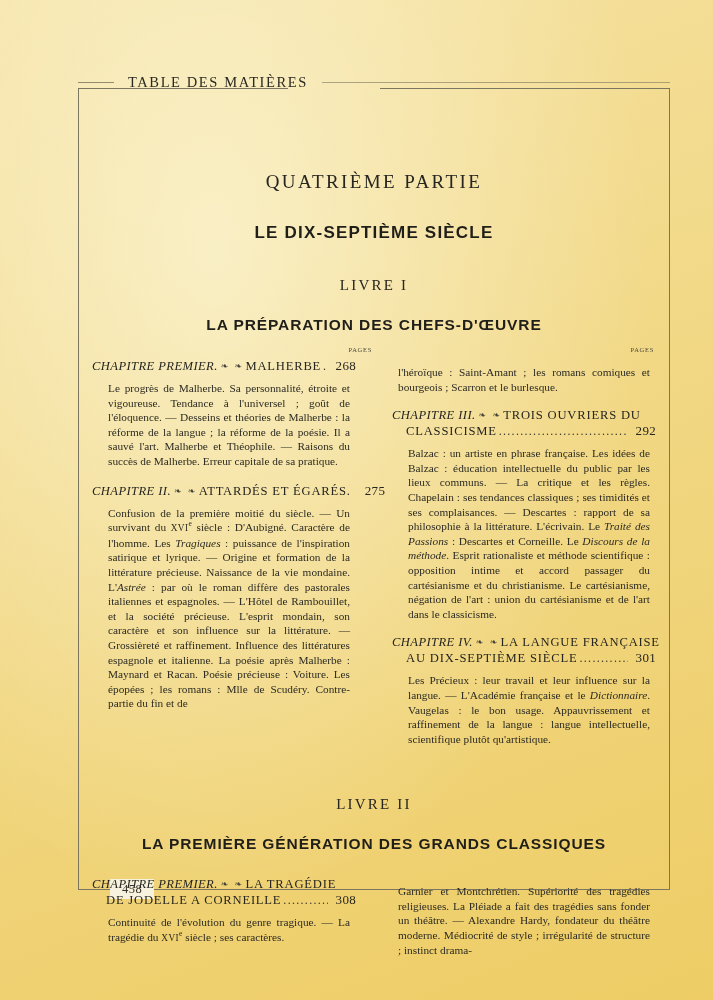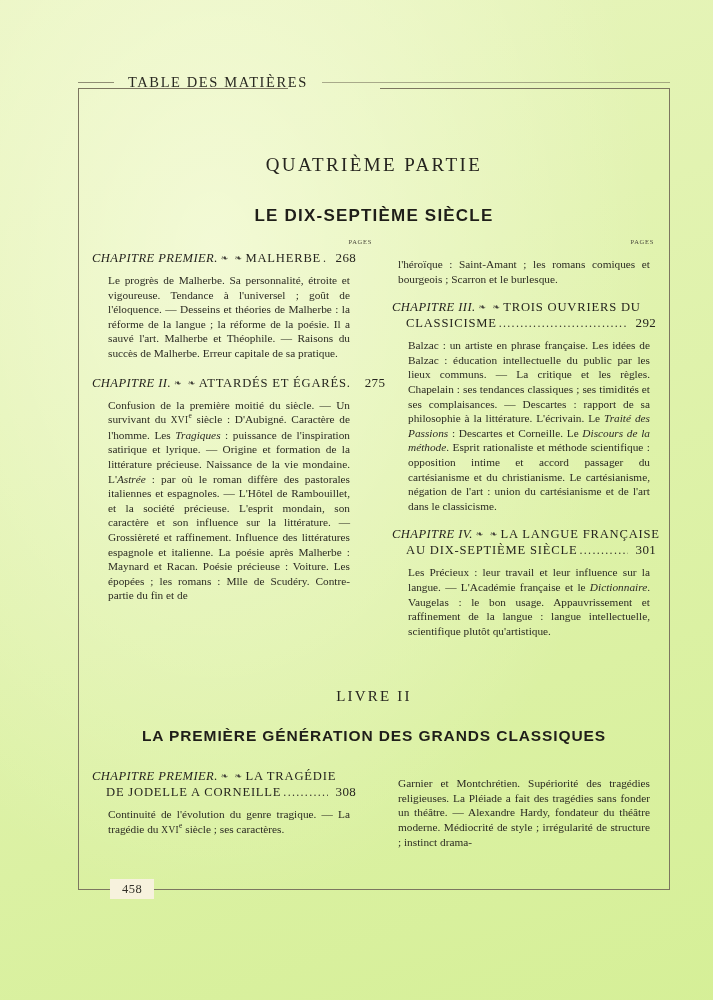--- a/index.html
+++ b/index.html
@@ -4,21 +4,21 @@
 <style>
   html, body {
     margin: 0;
     padding: 0;
     background: #ffffff;
   }
   .page {
     position: relative;
     width: 713px;
     height: 1000px;
-    background: #bef264;
+    background: #eab308;
     overflow: hidden;
     font-family: "Liberation Serif", "DejaVu Serif", serif;
     color: #2b2a24;
   }
   
   .paper-tint {
     position: absolute;
     inset: 0;
     background:
       radial-gradient(ellipse at 30% 25%, rgba(255,255,240,0.55), rgba(247,242,221,0) 62%),
@@ -93,21 +93,21 @@
     font-size: 12.5px;
     letter-spacing: .5px;
     color: #33322a;
     line-height: 20px;
   }
 
   
   .content {
     position: absolute;
     left: 78px;
-    top: 86px;
+    top: 103px;
     width: 592px;
     height: 802px;
   }
 
   
   .part-title {
     text-align: center;
     font-size: 19px;
     letter-spacing: 2.4px;
     margin-top: 68px;
@@ -244,20 +244,22 @@
   <div class="frame-top-left"></div>
   <div class="frame-top-right"></div>
   <div class="frame"></div>
   <div class="folio">458</div>
 
   <div class="content">
 
     <div class="part-title">QUATRIÈME PARTIE</div>
     <div class="part-subtitle">LE DIX-SEPTIÈME SIÈCLE</div>
 
+    <div class="livre">LIVRE I</div>
+    <div class="livre-subtitle">LA  PRÉPARATION  DES  CHEFS-D'ŒUVRE</div>
 
     <div class="columns">
 
       <div class="col col-left">
         <div class="pages-label">PAGES</div>
 
         <div class="entry">
           <div class="entry-line">
             <span class="chap-label">CHAPITRE PREMIER.</span>
             <span class="orn">❧</span>

